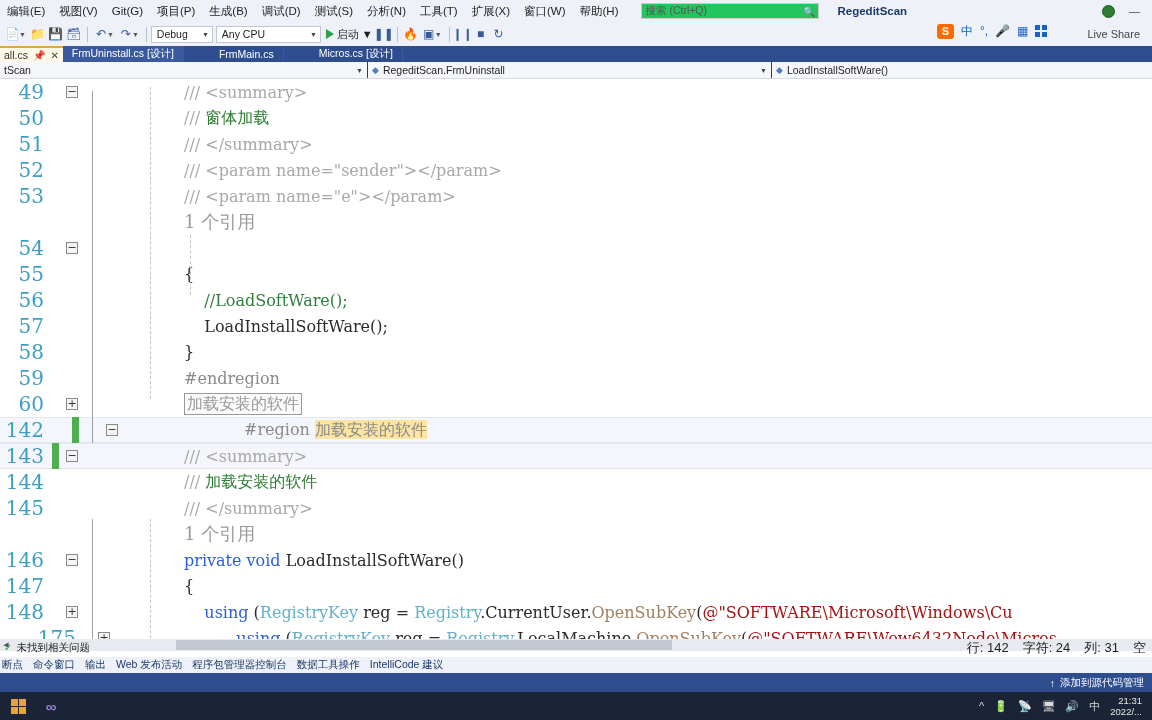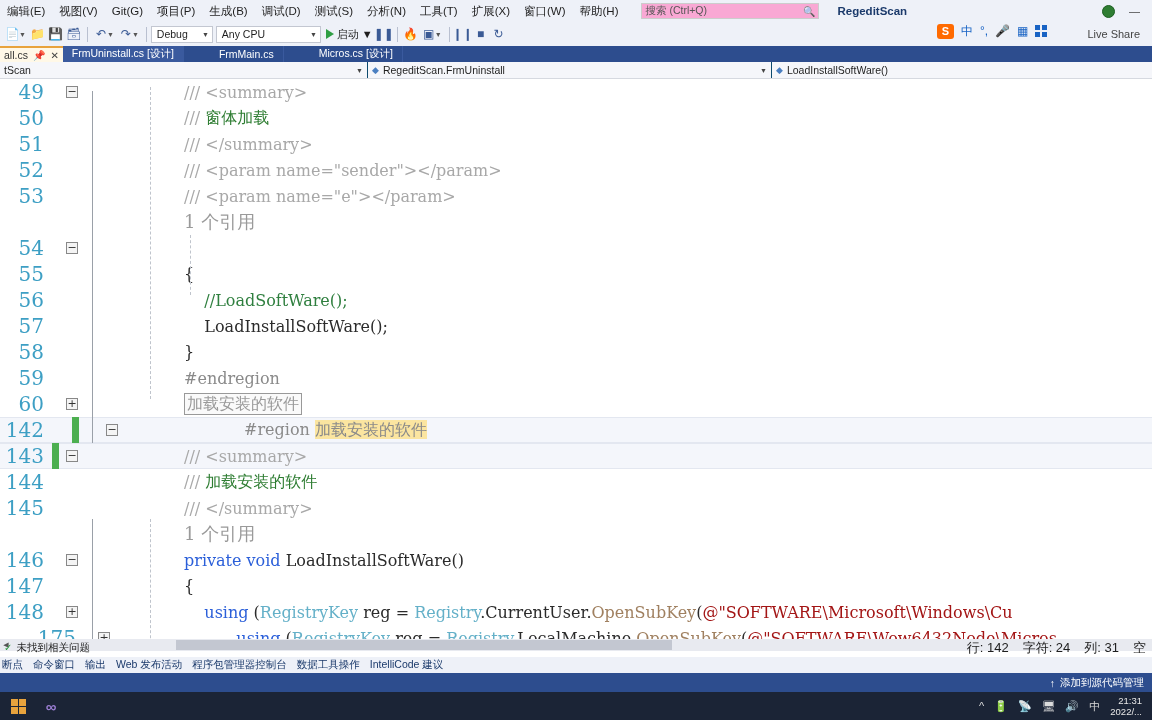--- a/index.html
+++ b/index.html
@@ -16,21 +16,21 @@
   .menubar {
     position: absolute; top: 0; left: 0; width: 1152px; height: 22px;
     background: #eef1f8;
     display: flex; align-items: center;
     font-size: 11.5px; color: #1e1e1e;
   }
   .menubar .mi { padding: 2px 7px; white-space: nowrap; }
   .searchbox {
     margin-left: 16px;
     width: 178px; height: 16px;
-    background: #f9a8d4; border: 1px solid #ccc;
+    background: #22c55e; border: 1px solid #ccc;
     display: flex; align-items: center;
     font-size: 10.5px; color: #555; padding: 0 3px;
     position: relative;
   }
   .searchbox .ph { flex: 1; overflow: hidden; white-space: nowrap; }
   .searchbox .sicon { font-size: 10px; color: #555; }
   .apptitle { margin-left: 18px; font-size: 11.5px; font-weight: bold; color: #1b3a6b; }
   .menu-right { margin-left: auto; display: flex; align-items: center; gap: 10px; padding-right: 8px; }
   .globe { width: 13px; height: 13px; border-radius: 50%; background: #2e7d32;
            border: 1px solid #1b5e20; }

